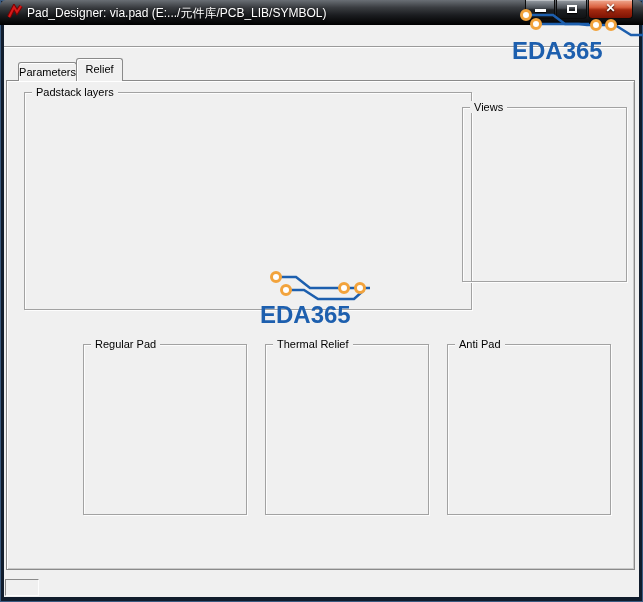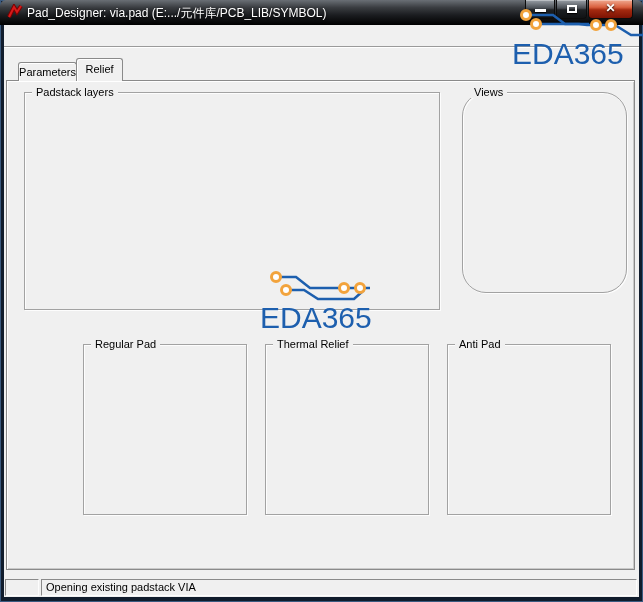--- a/index.html
+++ b/index.html
@@ -84,21 +84,21 @@
   .combo-btn { position:absolute; right:0; top:0; width:16px; height:15px; background:#f2f2f2;
     border:1px solid; border-color:#fdfdfd #5e5e5e #5e5e5e #fdfdfd; }
   .combo-btn .tri-down { left:3px; top:5px; border-left-width:4px; border-right-width:4px; border-top-width:5px; }
   .browse-btn { position:absolute; width:34px; height:20px; line-height:16px; }
   .lbl { position:absolute; white-space:nowrap; }
   
   .statusbar { position:absolute; left:0; top:553px; width:635px; height:19px; background:#f0f0f0; }
   .status-panel { position:absolute; top:1px; height:17px; background:#f0f0f0;
     border:1px solid; border-color:#8a8a8a #fdfdfd #fdfdfd #8a8a8a; padding:1px 4px; }
   
-  .wm-text { position:absolute; font-weight:normal; font-size:30px; letter-spacing:0px;
+  .wm-text { position:absolute; font-weight:bold; font-size:24px; letter-spacing:0px;
     color:#1d5fae; z-index:50; pointer-events:none; }
   .wm-svg { position:absolute; z-index:50; pointer-events:none; }
 </style>
 </head>
 <body>
 
 <div class="frame">
 
   <div class="titlebar">
     <svg class="app-icon" viewBox="0 0 16 16">
@@ -118,21 +118,21 @@
   </div>
 
   <div class="client">
 
     <div class="menu-sep"></div>
 
     <div class="tab" style="left:14px; top:37px; width:59px; height:19px; line-height:18px;">Parameters</div>
     <div class="tab" style="left:72px; top:33px; width:47px; height:23px; line-height:21px; z-index:4;">Relief</div>
     <div class="tab-pane"></div>
 
-    <div class="group" style="left:20px; top:67px; width:416px; height:218px;">
+    <div class="group" style="left:20px; top:67px; width:448px; height:218px;">
       <span class="group-label">Padstack layers</span>
     </div>
 
     <span class="checkbox" style="left:56px; top:92px;"></span>
     <span class="focus-label" style="left:74px; top:92px;">Single layer mode</span>
 
     <div style="position:absolute; left:0; top:123px; width:100%; height:18px;">
       <span class="btn3d hdr-btn" style="left:59px;  width:144px;">Layer</span>
       <span class="btn3d hdr-btn" style="left:206px; width:67px;">Regular Pad</span>
       <span class="btn3d hdr-btn" style="left:274px; width:75px;">Thermal Relief</span>
@@ -205,21 +205,21 @@
         <span class="sb-btn" style="left:0; top:0; width:13px; height:13px;">
             <i class="tri tri-left"></i>
           </span>
         <span class="sb-thumb" style="left:14px; top:0; width:28px; height:13px;"></span>
         <span class="sb-btn" style="right:0; top:0; width:13px; height:13px;">
             <i class="tri tri-right"></i>
           </span>
       </div>
     </div>
 
-    <div class="group" style="left:458px; top:67px; width:165px; height:201px;border-radius:24px;">
+    <div class="group" style="left:458px; top:82px; width:165px; height:175px;">
       <span class="group-label">Views</span>
     </div>
     <span class="lbl" style="left:474px; top:93px;">Type:</span>
     <span class="lbl" style="left:508px; top:93px;">Through</span>
 
     <span class="radio checked" style="left:470px; top:125px;"></span>
     <span class="lbl" style="left:486px; top:124px;">XSection</span>
     <span class="radio" style="left:549px; top:125px;"></span>
     <span class="lbl" style="left:565px; top:124px;">Top</span>
 
@@ -293,21 +293,20 @@
     <input class="fld" style="left: 457px; top: 399px; width: 64px;" readonly="" value="30.000">
     <input class="fld" style="left: 457px; top: 422px; width: 64px;" readonly="" value="30.000">
     <input class="fld" style="left: 457px; top: 445px; width: 64px;" readonly="" value="0.000">
     <input class="fld" style="left: 457px; top: 468px; width: 64px;" readonly="" value="0.000">
 
     <span class="lbl" style="left:214px; top:508px;">Current layer:</span>
     <span class="lbl" style="left:296px; top:508px;">BEGIN LAYER</span>
 
     <div class="statusbar">
       <span class="status-panel" style="left:1px; width:34px;"></span>
-      <span class="status-panel" style="left:37px; width:596px;">Opening existing padstack VIA</span>
     </div>
   </div>
 
   <svg class="wm-svg" style="left:493px; top:0; width:150px; height:45px;" viewBox="0 0 150 45">
     <path d="M33 15 H60 L72 24 H96" stroke="#1d5fae" stroke-width="2.5" fill="none"></path>
     <path d="M43 24 H86 L94 25 H122 L138 35 H150" stroke="#1d5fae" stroke-width="2.5" fill="none"></path>
     <circle cx="33" cy="15" r="4.5" fill="#fff" stroke="#f2a33c" stroke-width="3"></circle>
     <circle cx="43" cy="24" r="4.5" fill="#fff" stroke="#f2a33c" stroke-width="3"></circle>
     <circle cx="103" cy="25" r="4.5" fill="#fff" stroke="#f2a33c" stroke-width="3"></circle>
     <circle cx="118" cy="25" r="4.5" fill="#fff" stroke="#f2a33c" stroke-width="3"></circle>

